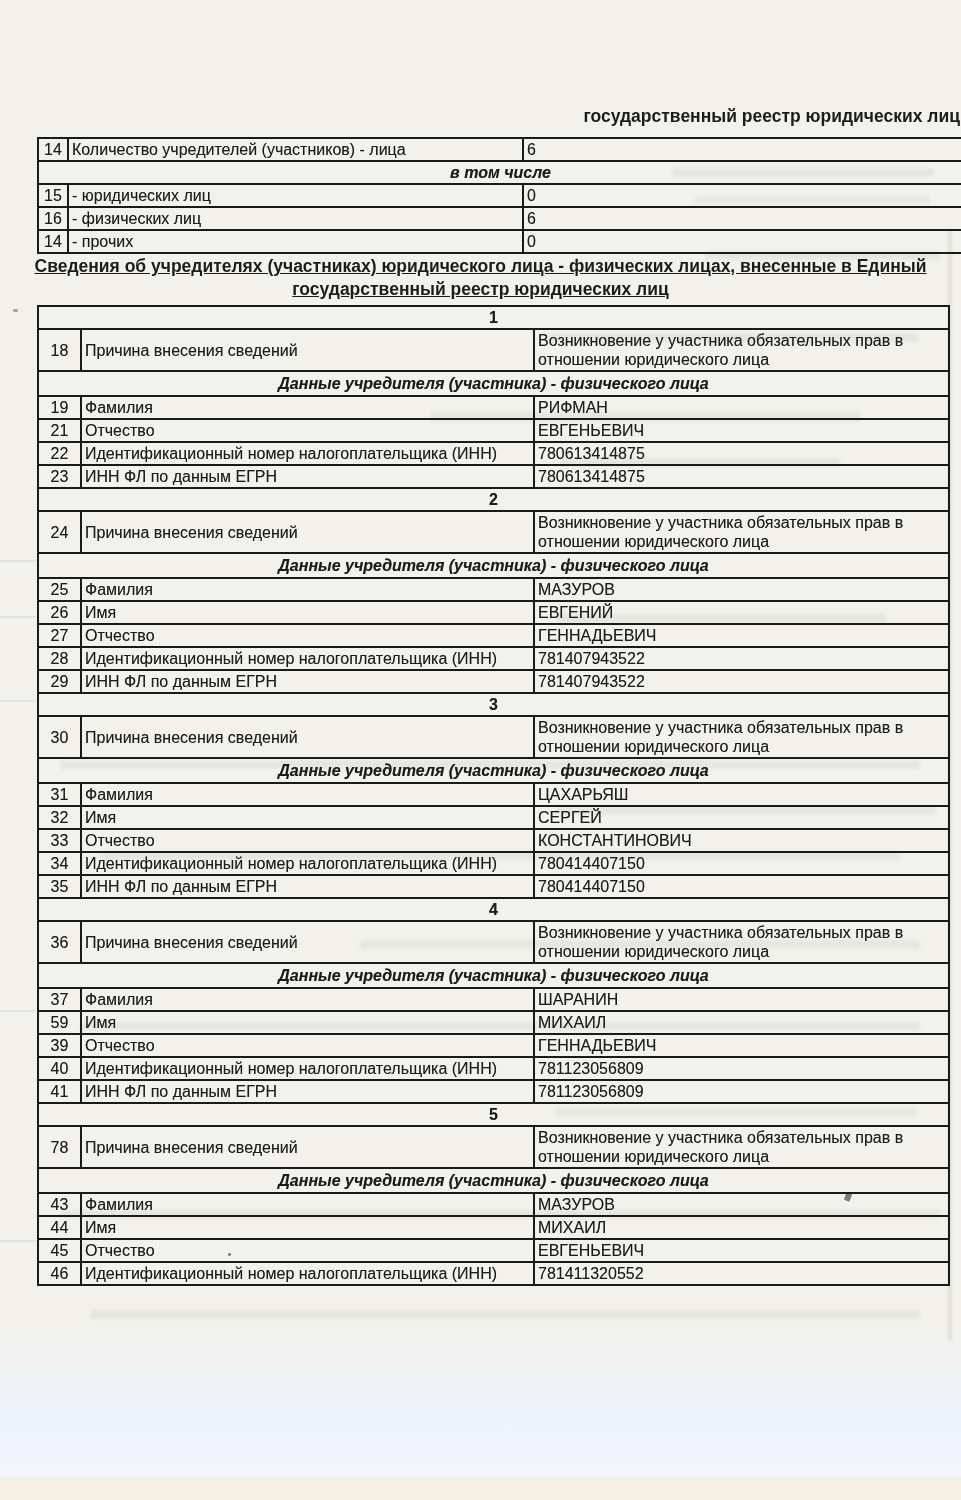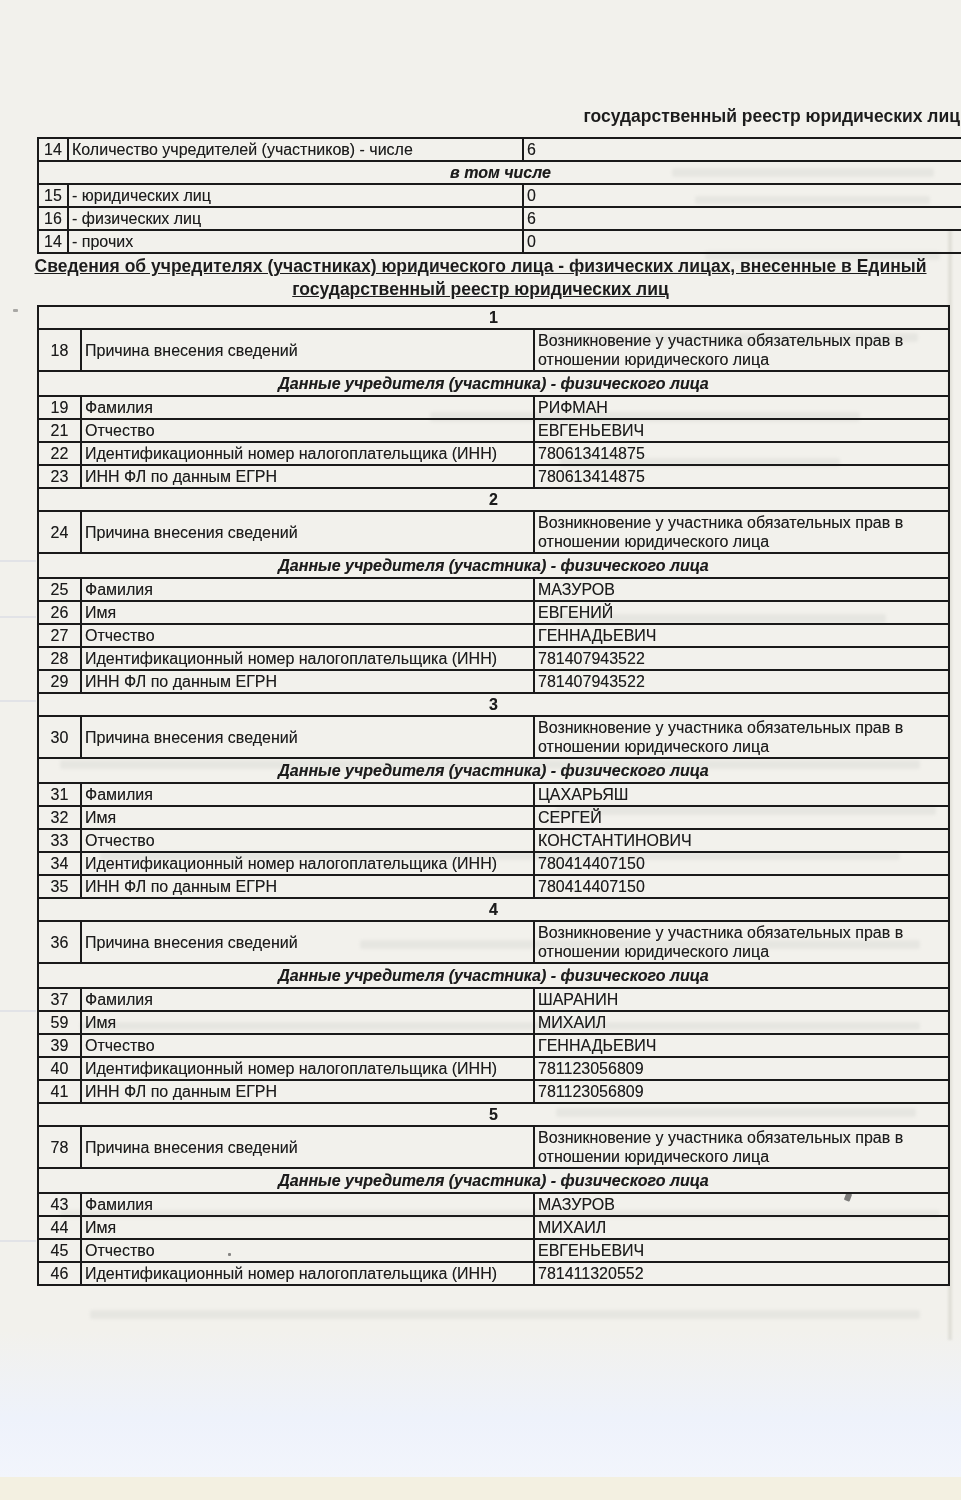--- a/index.html
+++ b/index.html
@@ -84,21 +84,21 @@
 
 <table class="doc" id="tableA">
   <colgroup>
       <col style="width:30px">
       <col style="width:455px">
       <col style="width:439px">
     </colgroup>
   <tbody id="countsBody">
       <tr>
         <td class="c-num">14</td>
-        <td class="c-label">Количество учредителей (участников) - числе</td>
+        <td class="c-label">Количество учредителей (участников) - лица</td>
         <td class="c-value">6</td>
       </tr>
       <tr>
         <td colspan="3" class="c-sub">в том числе</td>
       </tr>
       <tr>
         <td class="c-num">15</td>
         <td class="c-label">- юридических лиц</td>
         <td class="c-value">0</td>
       </tr>

